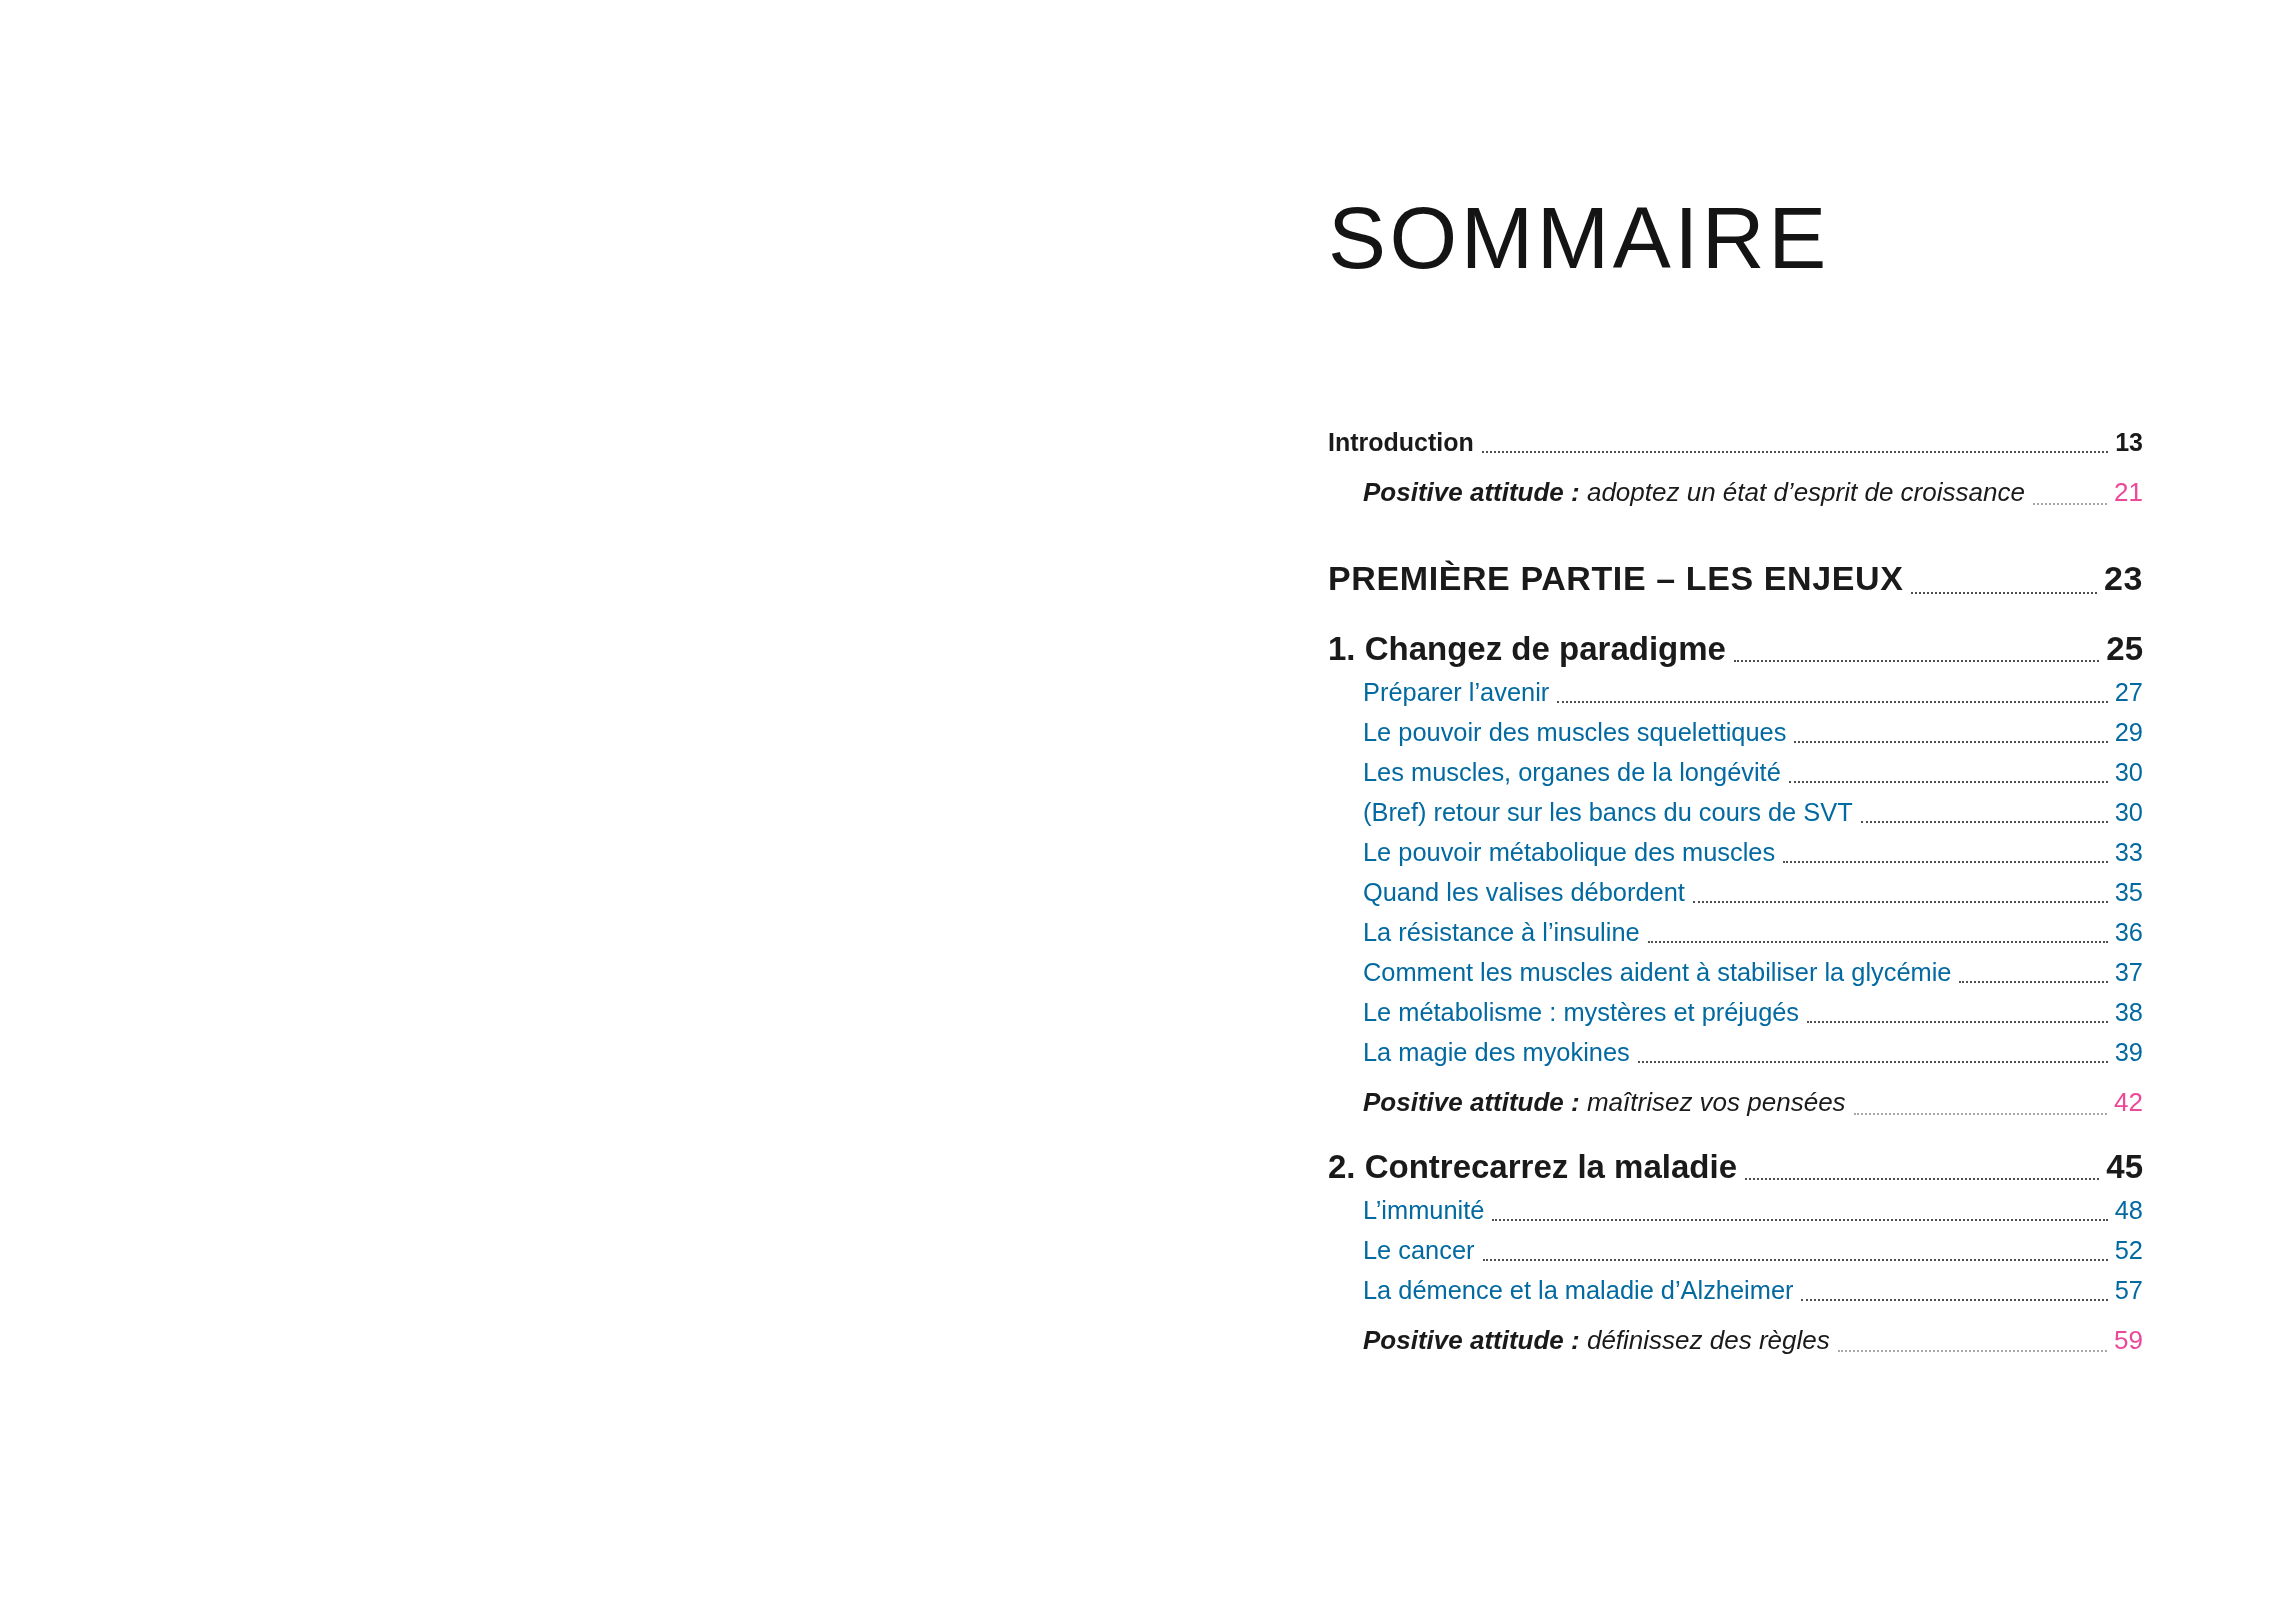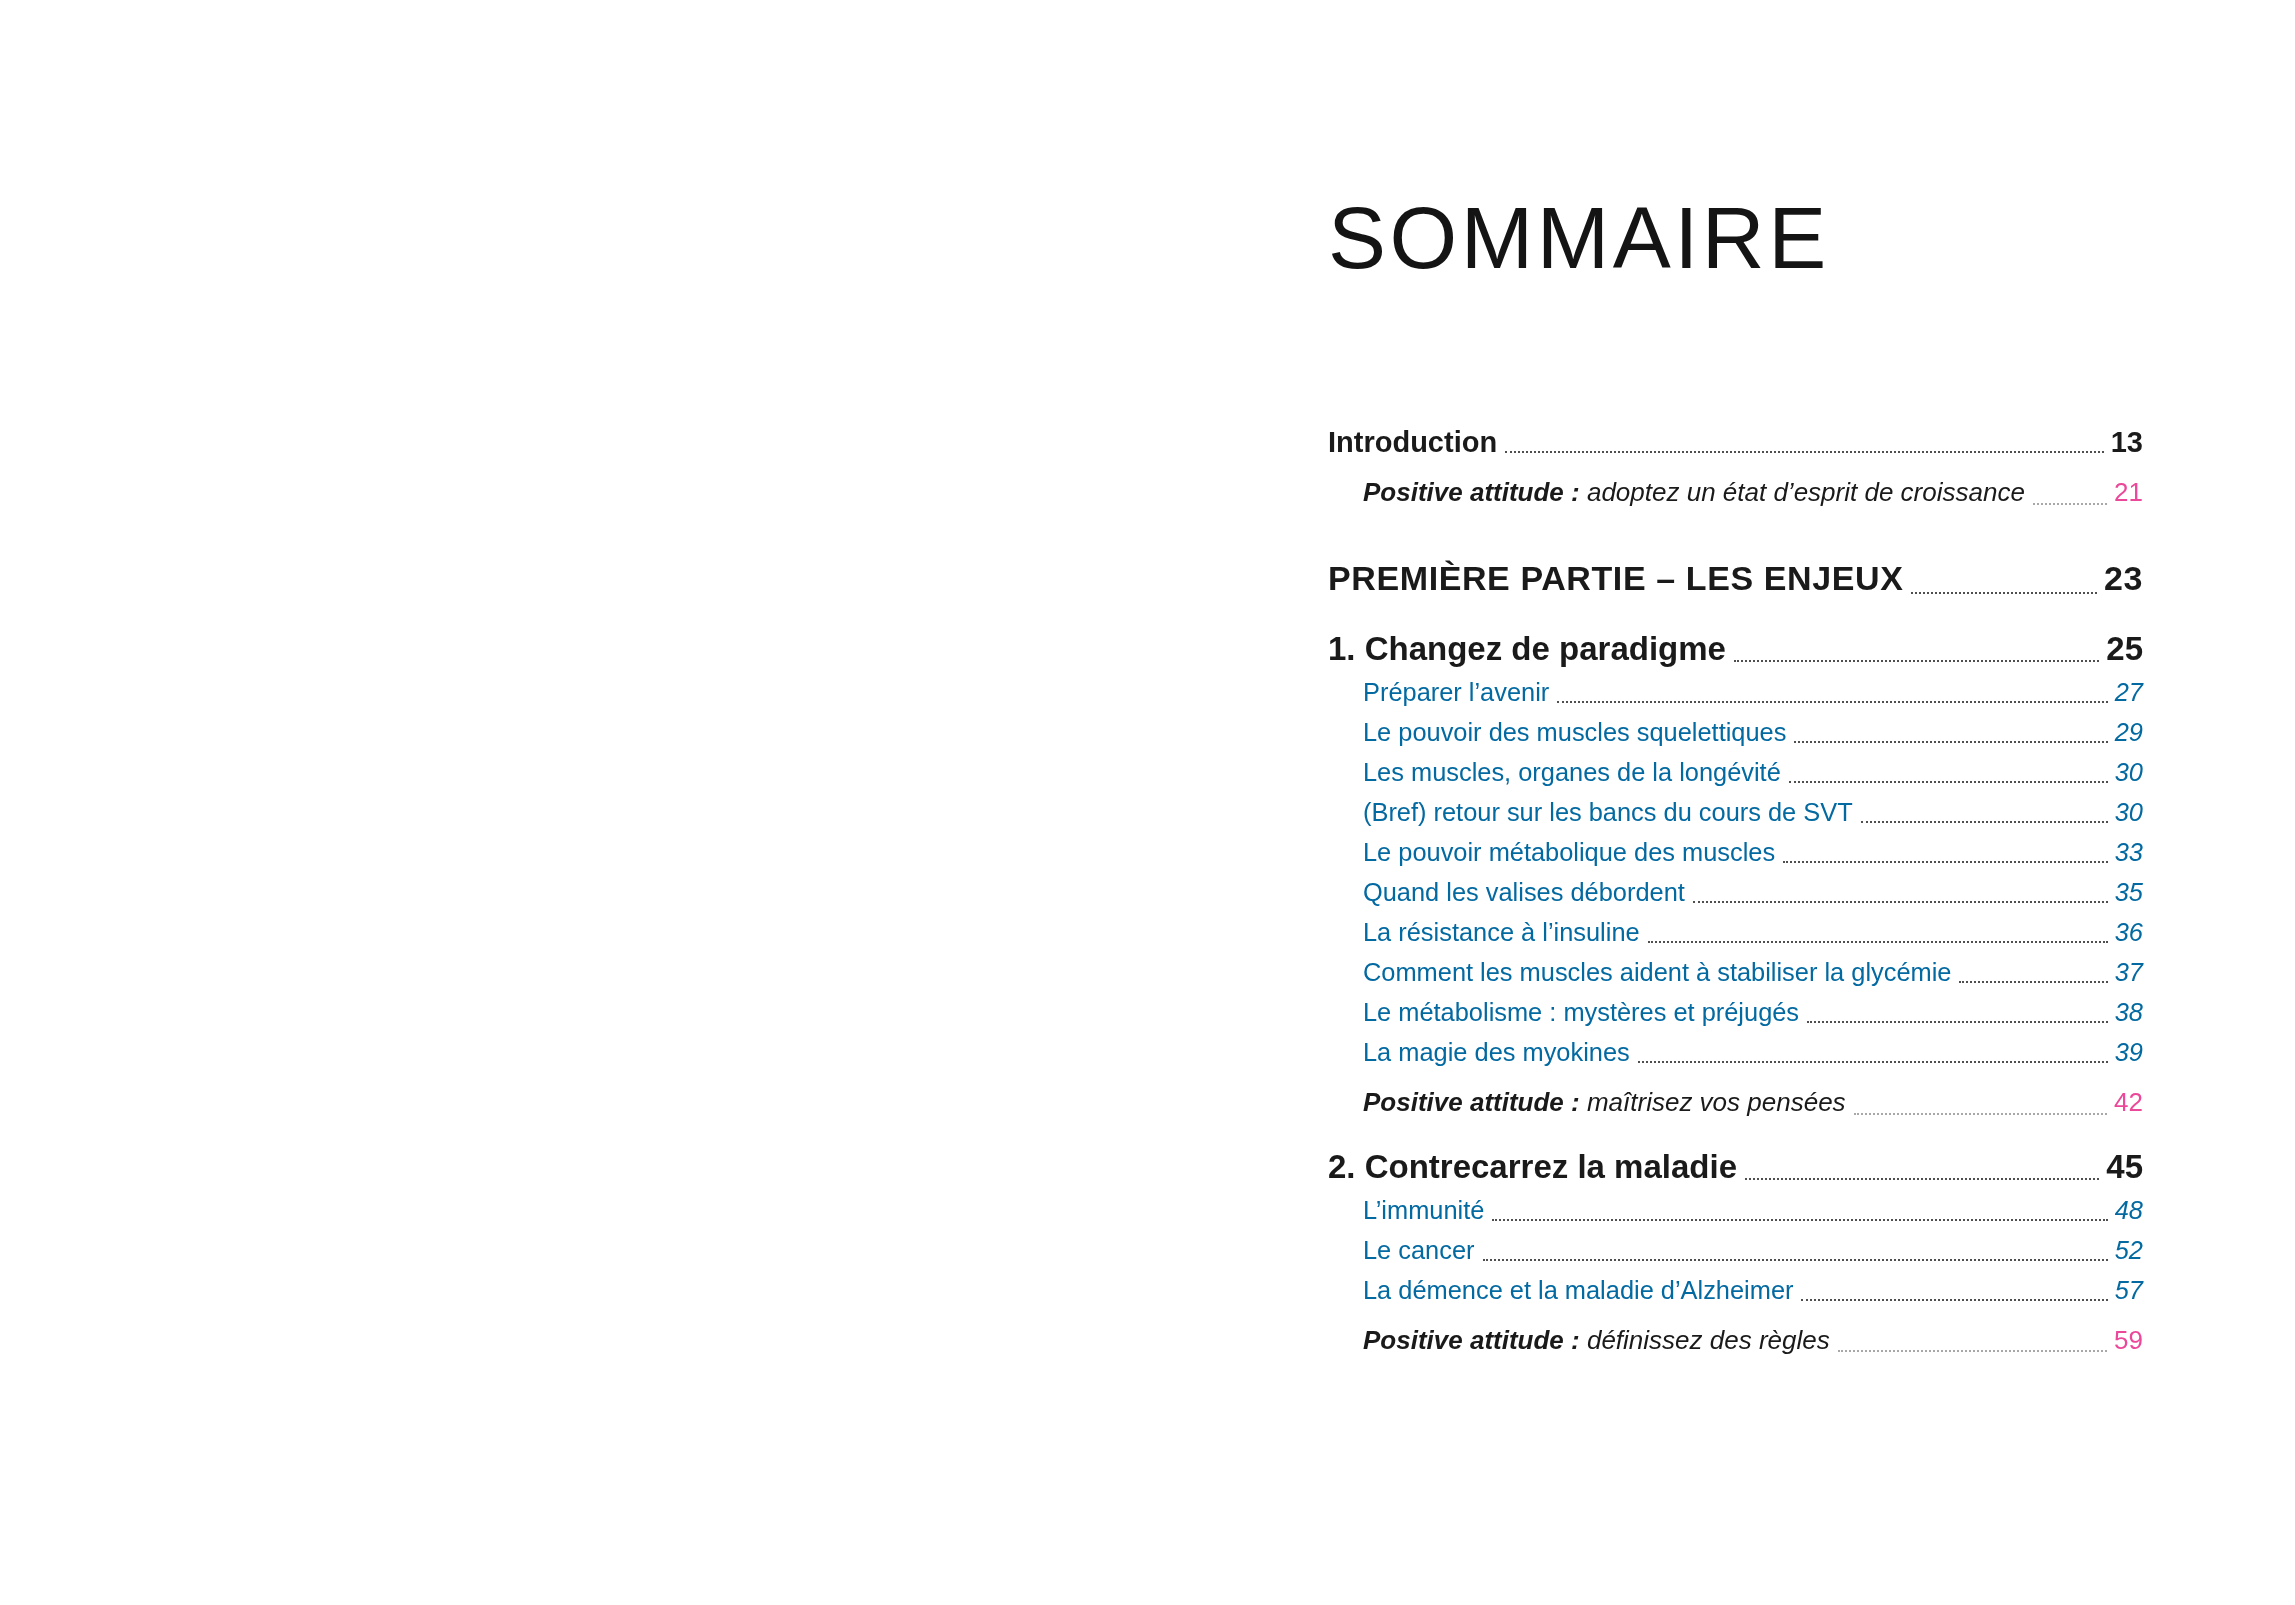--- a/index.html
+++ b/index.html
@@ -51,21 +51,21 @@
     border-bottom: 2.9px dotted #4f4f4f;
     align-self: flex-end;
     margin: 0 7px 8.7px 8px;
   }
   .row .pagenum {
     flex: 0 0 auto;
   }
   .intro {
     height: 40px;
     line-height: 40px;
-    font-size: 29px;
+    font-size: 25px;
     font-weight: bold;
   }
   .positive {
     height: 40px;
     line-height: 40px;
     font-size: 26px;
     font-style: italic;
     margin-top: 10.4px;
     padding-left: 35px;
   }
@@ -100,21 +100,21 @@
   }
   .chapter .leader { margin-bottom: 9.3px; }
   .sub {
     height: 40px;
     line-height: 40px;
     font-size: 25.4px;
     font-weight: normal;
     color: #0369a1;
     padding-left: 35px;
   }
-  .sub .pagenum { font-weight: normal; font-style: italic; }
+  .sub .pagenum { font-weight: normal; }
   .intro .pagenum, .part .pagenum, .chapter .pagenum { font-weight: bold; }
 </style>
 </head>
 <body>
 
 <div class="page">
   <div class="title">SOMMAIRE</div>
 
   <div class="toc">
       <div class="row intro">

